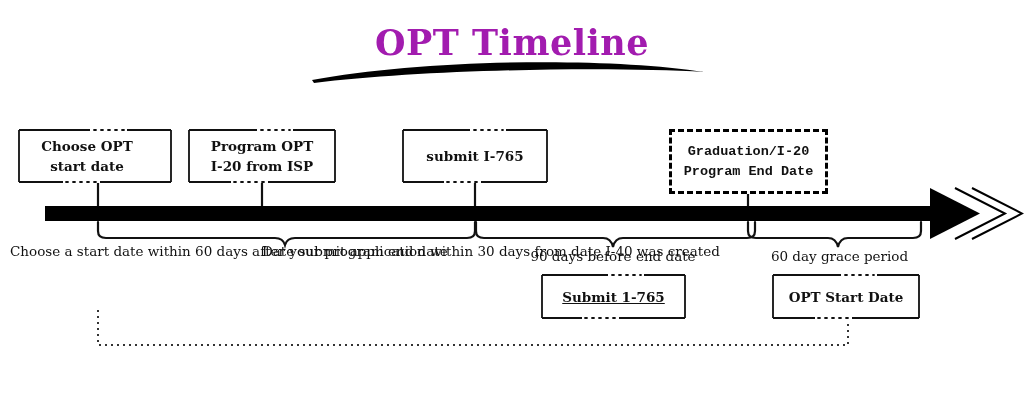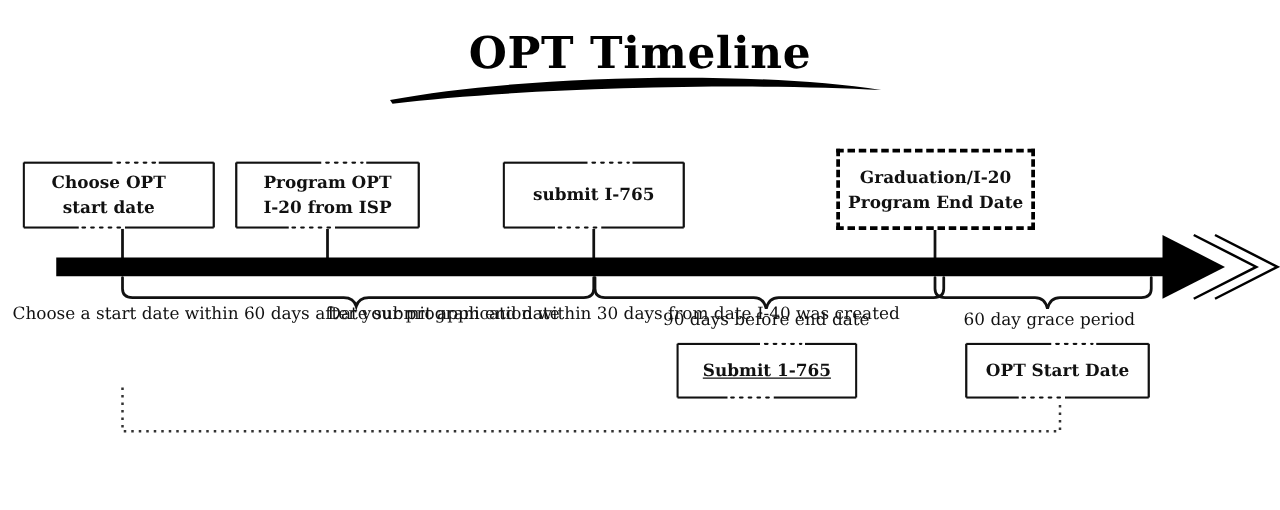--- a/index.html
+++ b/index.html
@@ -12,21 +12,21 @@
   #stage{position:relative;width:1024px;height:408px;}
 
   
   .title{
     position:absolute;left:0;top:22px;width:1024px;
     text-align:center;
     font-family:"DejaVu Serif", serif;
     font-weight:bold;
     font-size:35px;
     letter-spacing:0.5px;
-    color:#000000;
+    color:#a21caf;
     white-space:nowrap;
   }
   .title-swash{position:absolute;left:300px;top:58px;}
 
   
   .timeline-svg{position:absolute;left:0;top:0;}
 
   
   .node-box{
     position:absolute;
@@ -144,21 +144,21 @@
       <g stroke="#111" stroke-width="1.8" stroke-dasharray="2 5" stroke-linecap="round">
         <line x1="72" y1="1" x2="101" y2="1"></line>
         <line x1="45" y1="53" x2="75" y2="53"></line>
       </g>
     </svg>
     <div class="txt">
       <span class="line">submit I-765</span>
     </div>
   </div>
 
-  <div class="node-box dashed" style="left:669px;top:119px;width:159px;height:65px;">
+  <div class="node-box dashed" style="left:669px;top:129px;width:159px;height:65px;font-family:Liberation Mono, monospace;">
     <div class="txt">
       <span class="line">Graduation/I-20</span>
       <span class="line">Program End Date</span>
     </div>
   </div>
 
   <div class="caption" style="left:10px;top:241px;width:205px;">
     <span class="line">Choose a start date within</span>
     <span class="line">60 days after your</span>
     <span class="line">program end date</span>

